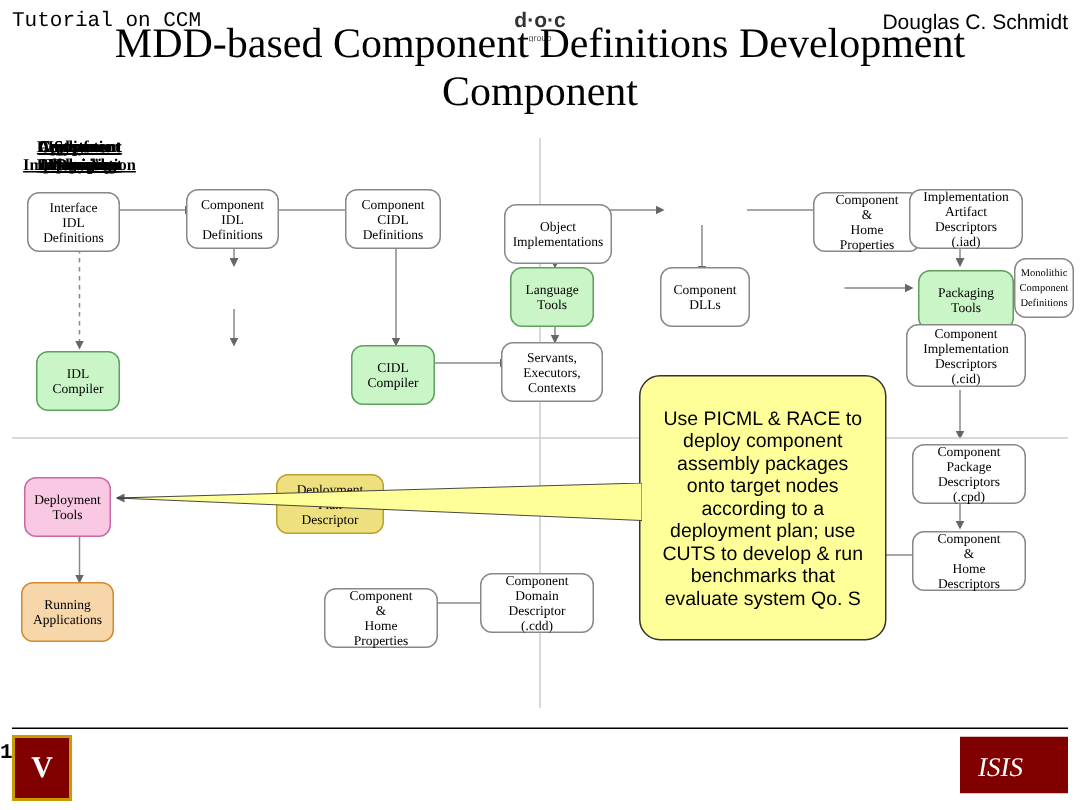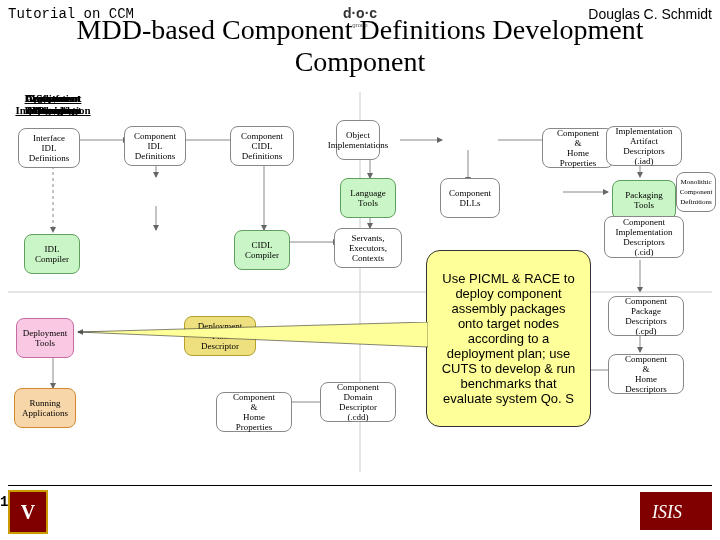--- a/index.html
+++ b/index.html
@@ -87,21 +87,21 @@
     <div class="col-lbl" style="left:605;top:335">Application<br>Assembly</div>
 
     <div class="box" style="left:10px;top:36px;width:62px;height:26px">Interface IDL<br>Definitions</div>
     <div class="box shade-green" style="left:16px;top:142px;width:56px;height:22px">IDL<br>Compiler</div>
 
     <div class="box" style="left:116px;top:34px;width:62px;height:30px">Component<br>IDL<br>Definitions</div>
 
     <div class="box" style="left:222px;top:34px;width:64px;height:30px">Component<br>CIDL<br>Definitions</div>
     <div class="box shade-green" style="left:226px;top:138px;width:56px;height:22px">CIDL<br>Compiler</div>
 
-    <div class="box" style="left:328px;top:28px;width:44px;height:26px">Object<br>Implementations</div>
+    <div class="box" style="left:328px;top:44px;width:72px;height:26px">Object<br>Implementations</div>
     <div class="box shade-green" style="left:332px;top:86px;width:56px;height:26px">Language<br>Tools</div>
     <div class="box" style="left:326px;top:136px;width:68px;height:30px">Servants,<br>Executors,<br>Contexts</div>
 
     <div class="box" style="left:432px;top:86px;width:60px;height:24px">Component<br>DLLs</div>
     <div class="box" style="left:534px;top:36px;width:72px;height:24px">Component &amp;<br>Home Properties</div>
 
     <div class="box" style="left:598px;top:34px;width:76px;height:40px">Implementation<br>Artifact<br>Descriptors<br>(.iad)</div>
     <div class="box shade-green" style="left:604px;top:88px;width:64px;height:26px">Packaging<br>Tools</div>
     <div class="box" style="left:596px;top:124px;width:80px;height:42px">Component<br>Implementation<br>Descriptors<br>(.cid)</div>
     <div class="box" style="left:668px;top:80px;width:34px;height:38px;font-size:7px">Monolithic<br>Component<br>Definitions</div>

